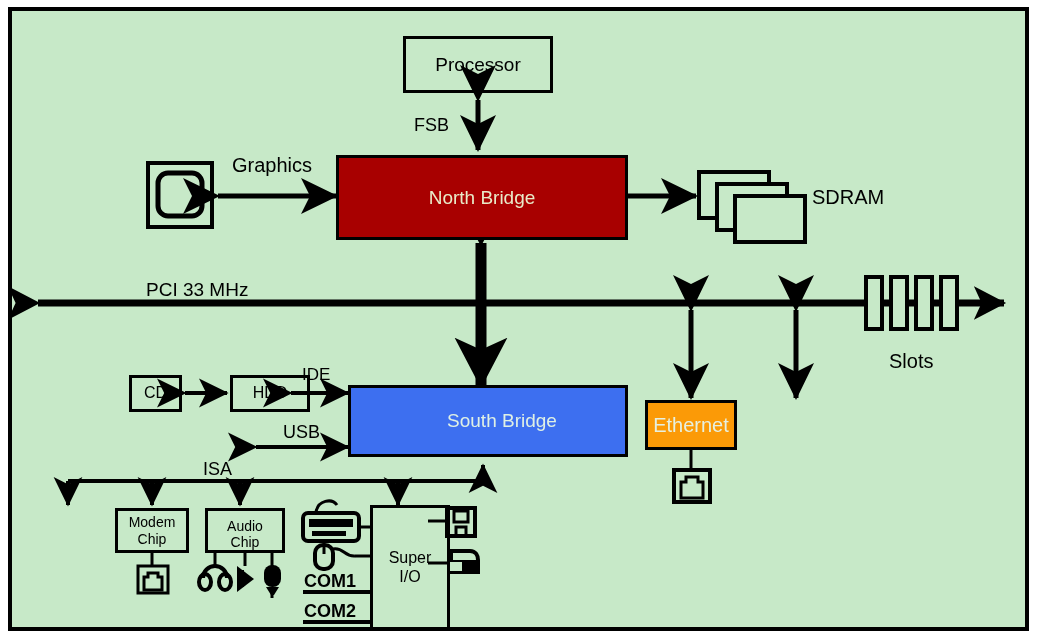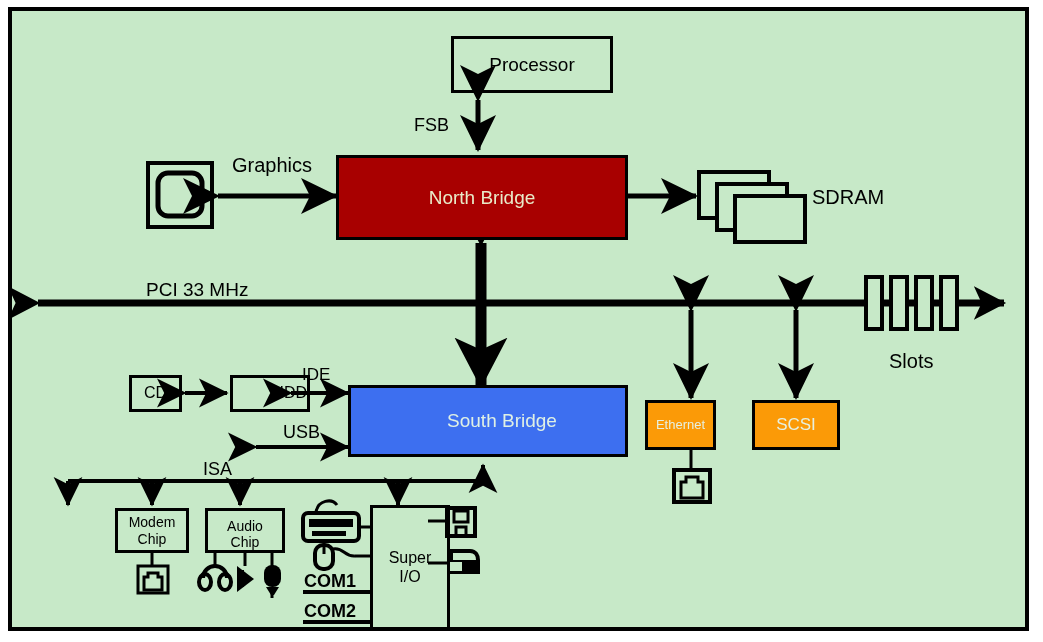--- a/index.html
+++ b/index.html
@@ -186,45 +186,42 @@
     </g>
 
     <g>
       <line x1="428" y1="563" x2="447" y2="563" stroke="#000" stroke-width="3"></line>
       <path d="M451,551 L470,551 C476,551 478,556 478,560 L478,572 L451,572 Z" fill="none" stroke="#000" stroke-width="4"></path>
       <rect x="447" y="560" width="31" height="13" fill="#000"></rect>
       <rect x="449" y="562" width="13" height="9" fill="#c7e9c8"></rect>
     </g>
   </svg>
 
-  <div class="node n-plain" style="left:403px;top:36px;width:162px;height:57px;font-size:19px;margin-left:48px;">
+  <div class="node n-plain" style="left:403px;top:36px;width:150px;height:57px;font-size:19px;">
     <span>Processor</span>
   </div>
 
   <div class="node n-north" style="left:336px;top:155px;width:292px;height:85px;font-size:19px;">
     <span>North Bridge</span>
   </div>
 
   <div class="node n-south" style="left:348px;top:385px;width:280px;height:72px;font-size:19px;padding-left:28px;">
     <span>South Bridge</span>
   </div>
 
-  <div class="node n-orange" style="left:645px;top:400px;width:71px;height:50px;font-size:13px;">
+  <div class="node n-orange" style="left:645px;top:400px;width:92px;height:50px;font-size:20px;">
     <span>Ethernet</span>
   </div>
 
-  <div class="node n-orange" style="left:752px;top:400px;width:88px;height:50px;font-size:17px;">
-    <span>SCSI</span>
-  </div>
 
   <div class="node n-plain" style="left:129px;top:375px;width:53px;height:37px;font-size:16px;">
     <span>CD</span>
   </div>
 
-  <div class="node n-plain" style="left:230px;top:375px;width:80px;height:37px;font-size:16px;justify-content:flex-end;">
+  <div class="node n-plain" style="left:230px;top:375px;width:80px;height:37px;font-size:16px;">
     <span>HDD</span>
   </div>
 
 
   <div class="node n-plain" style="left:115px;top:508px;width:74px;height:45px;font-size:14px;">
     <span>Modem
 Chip</span>
   </div>
 
   <div class="node n-plain" style="left:205px;top:508px;width:80px;height:45px;font-size:14px;align-items:flex-end;">

